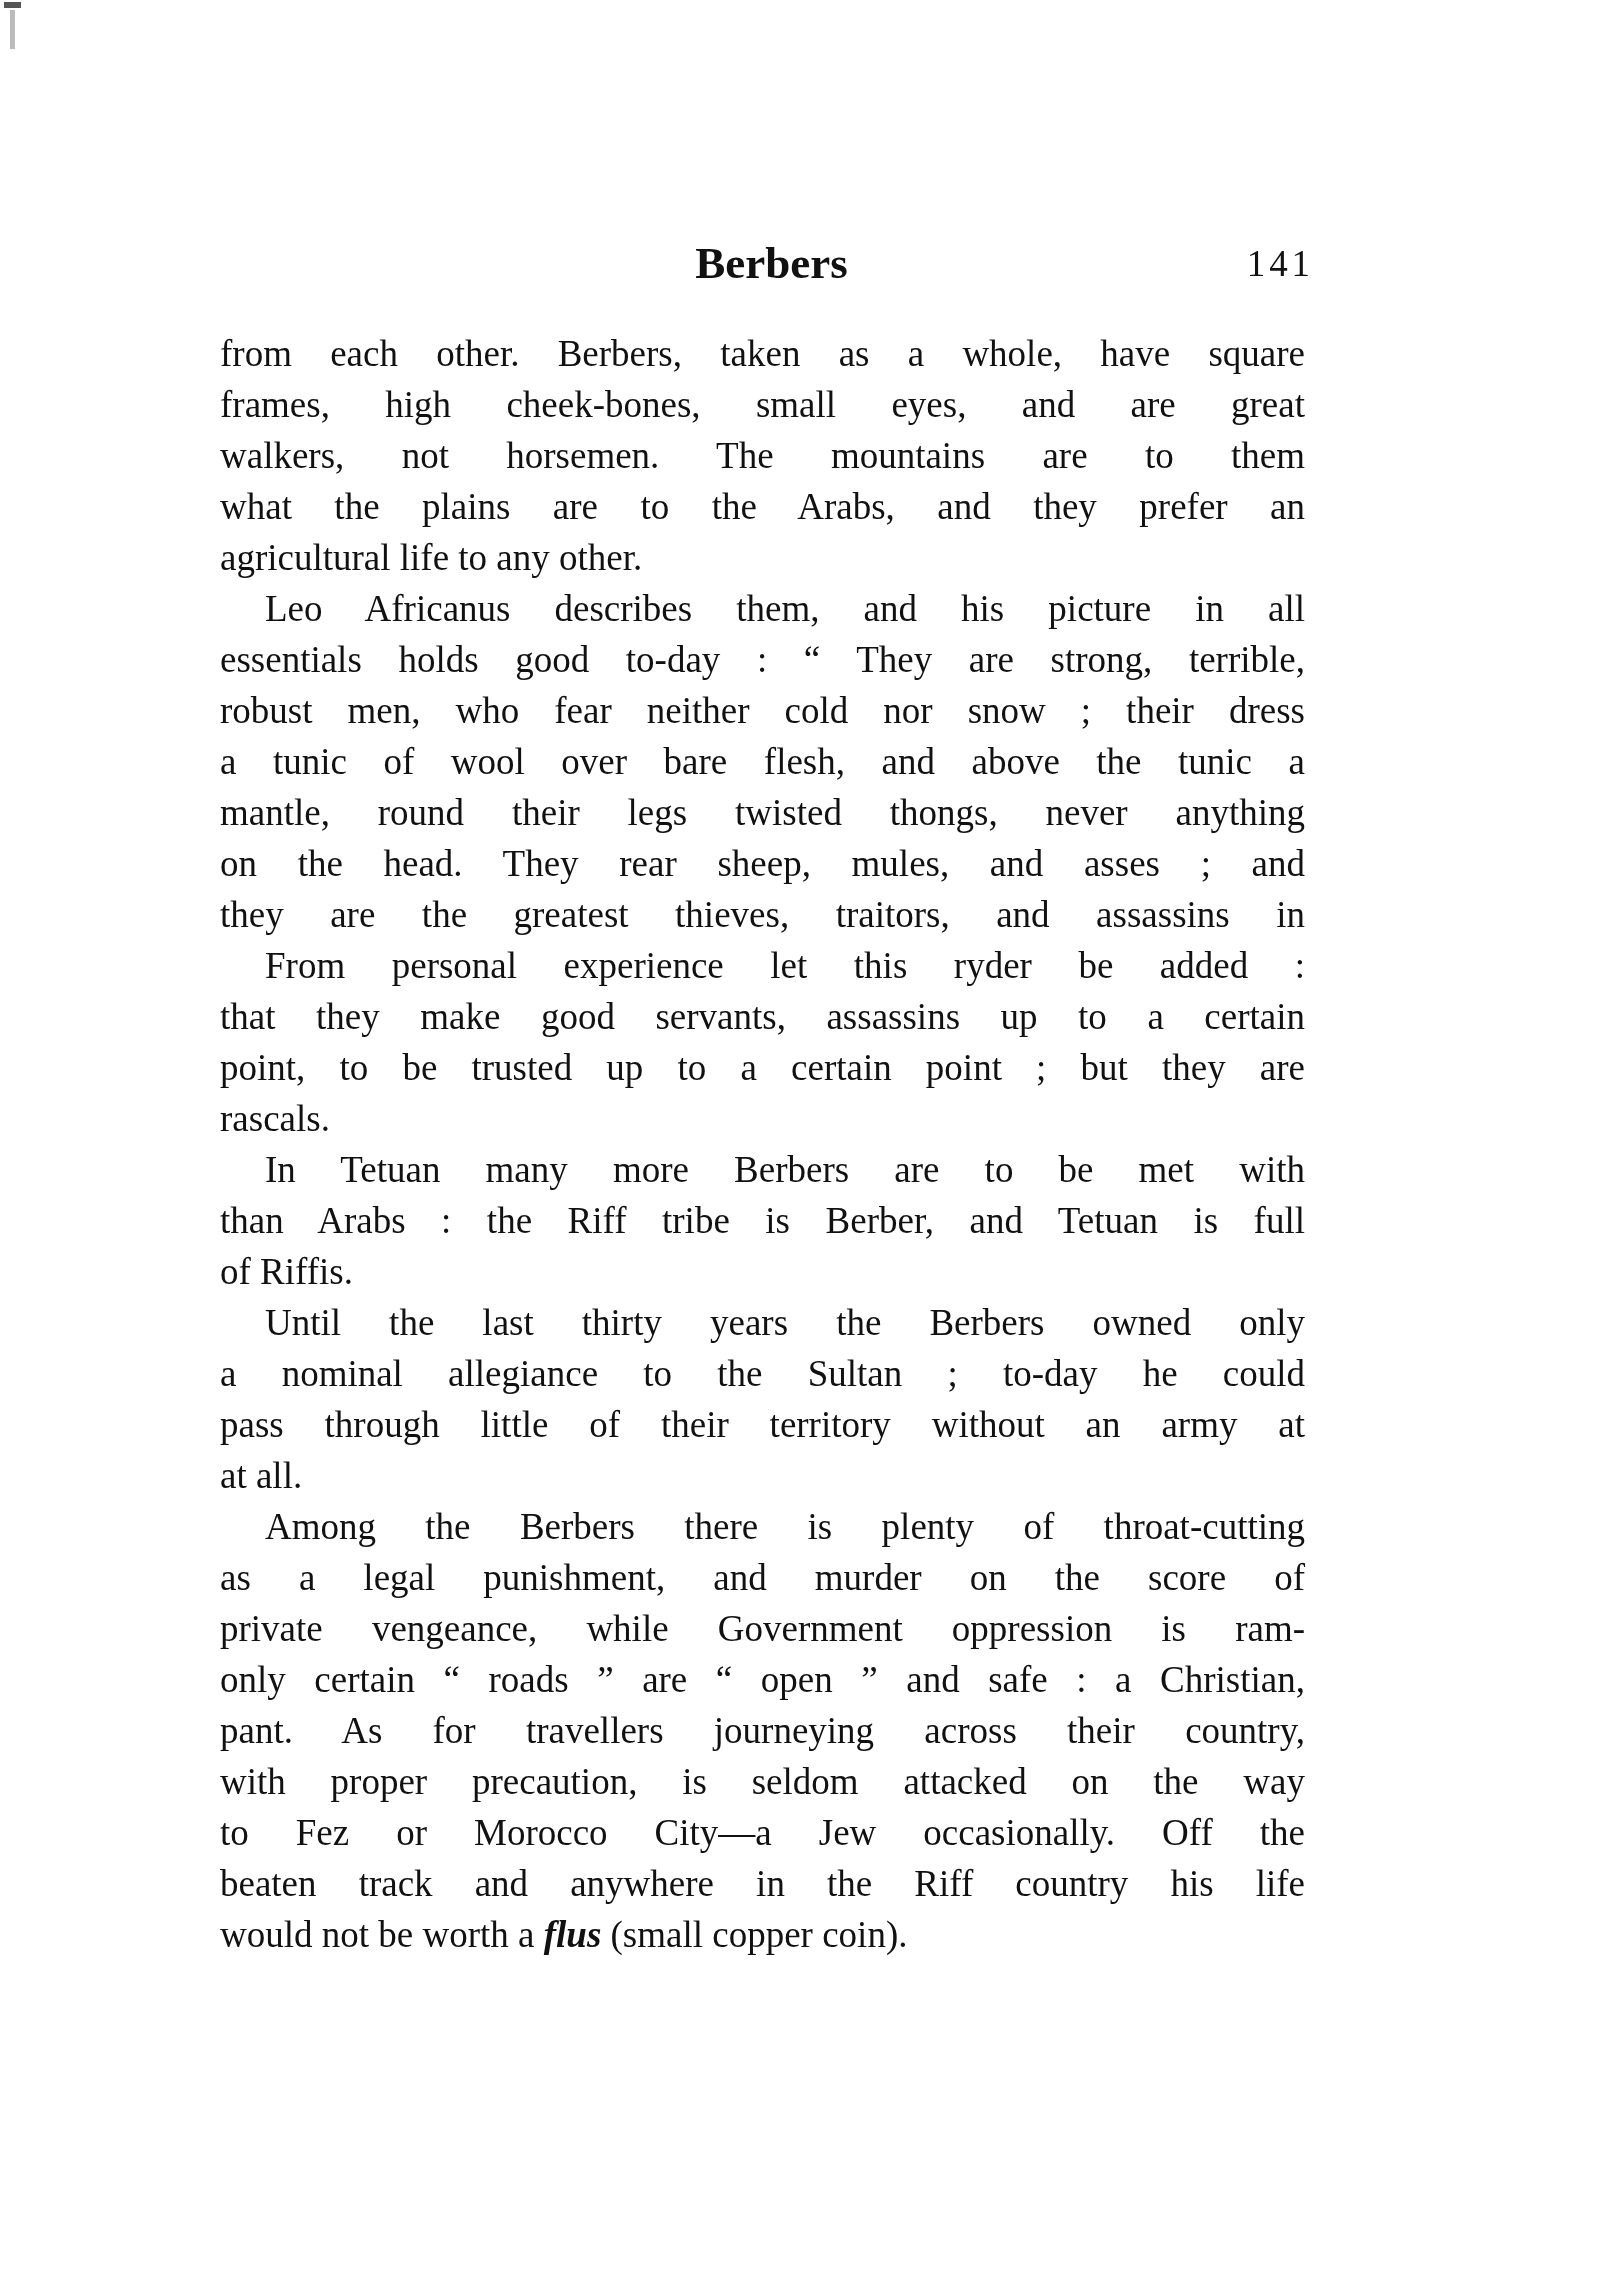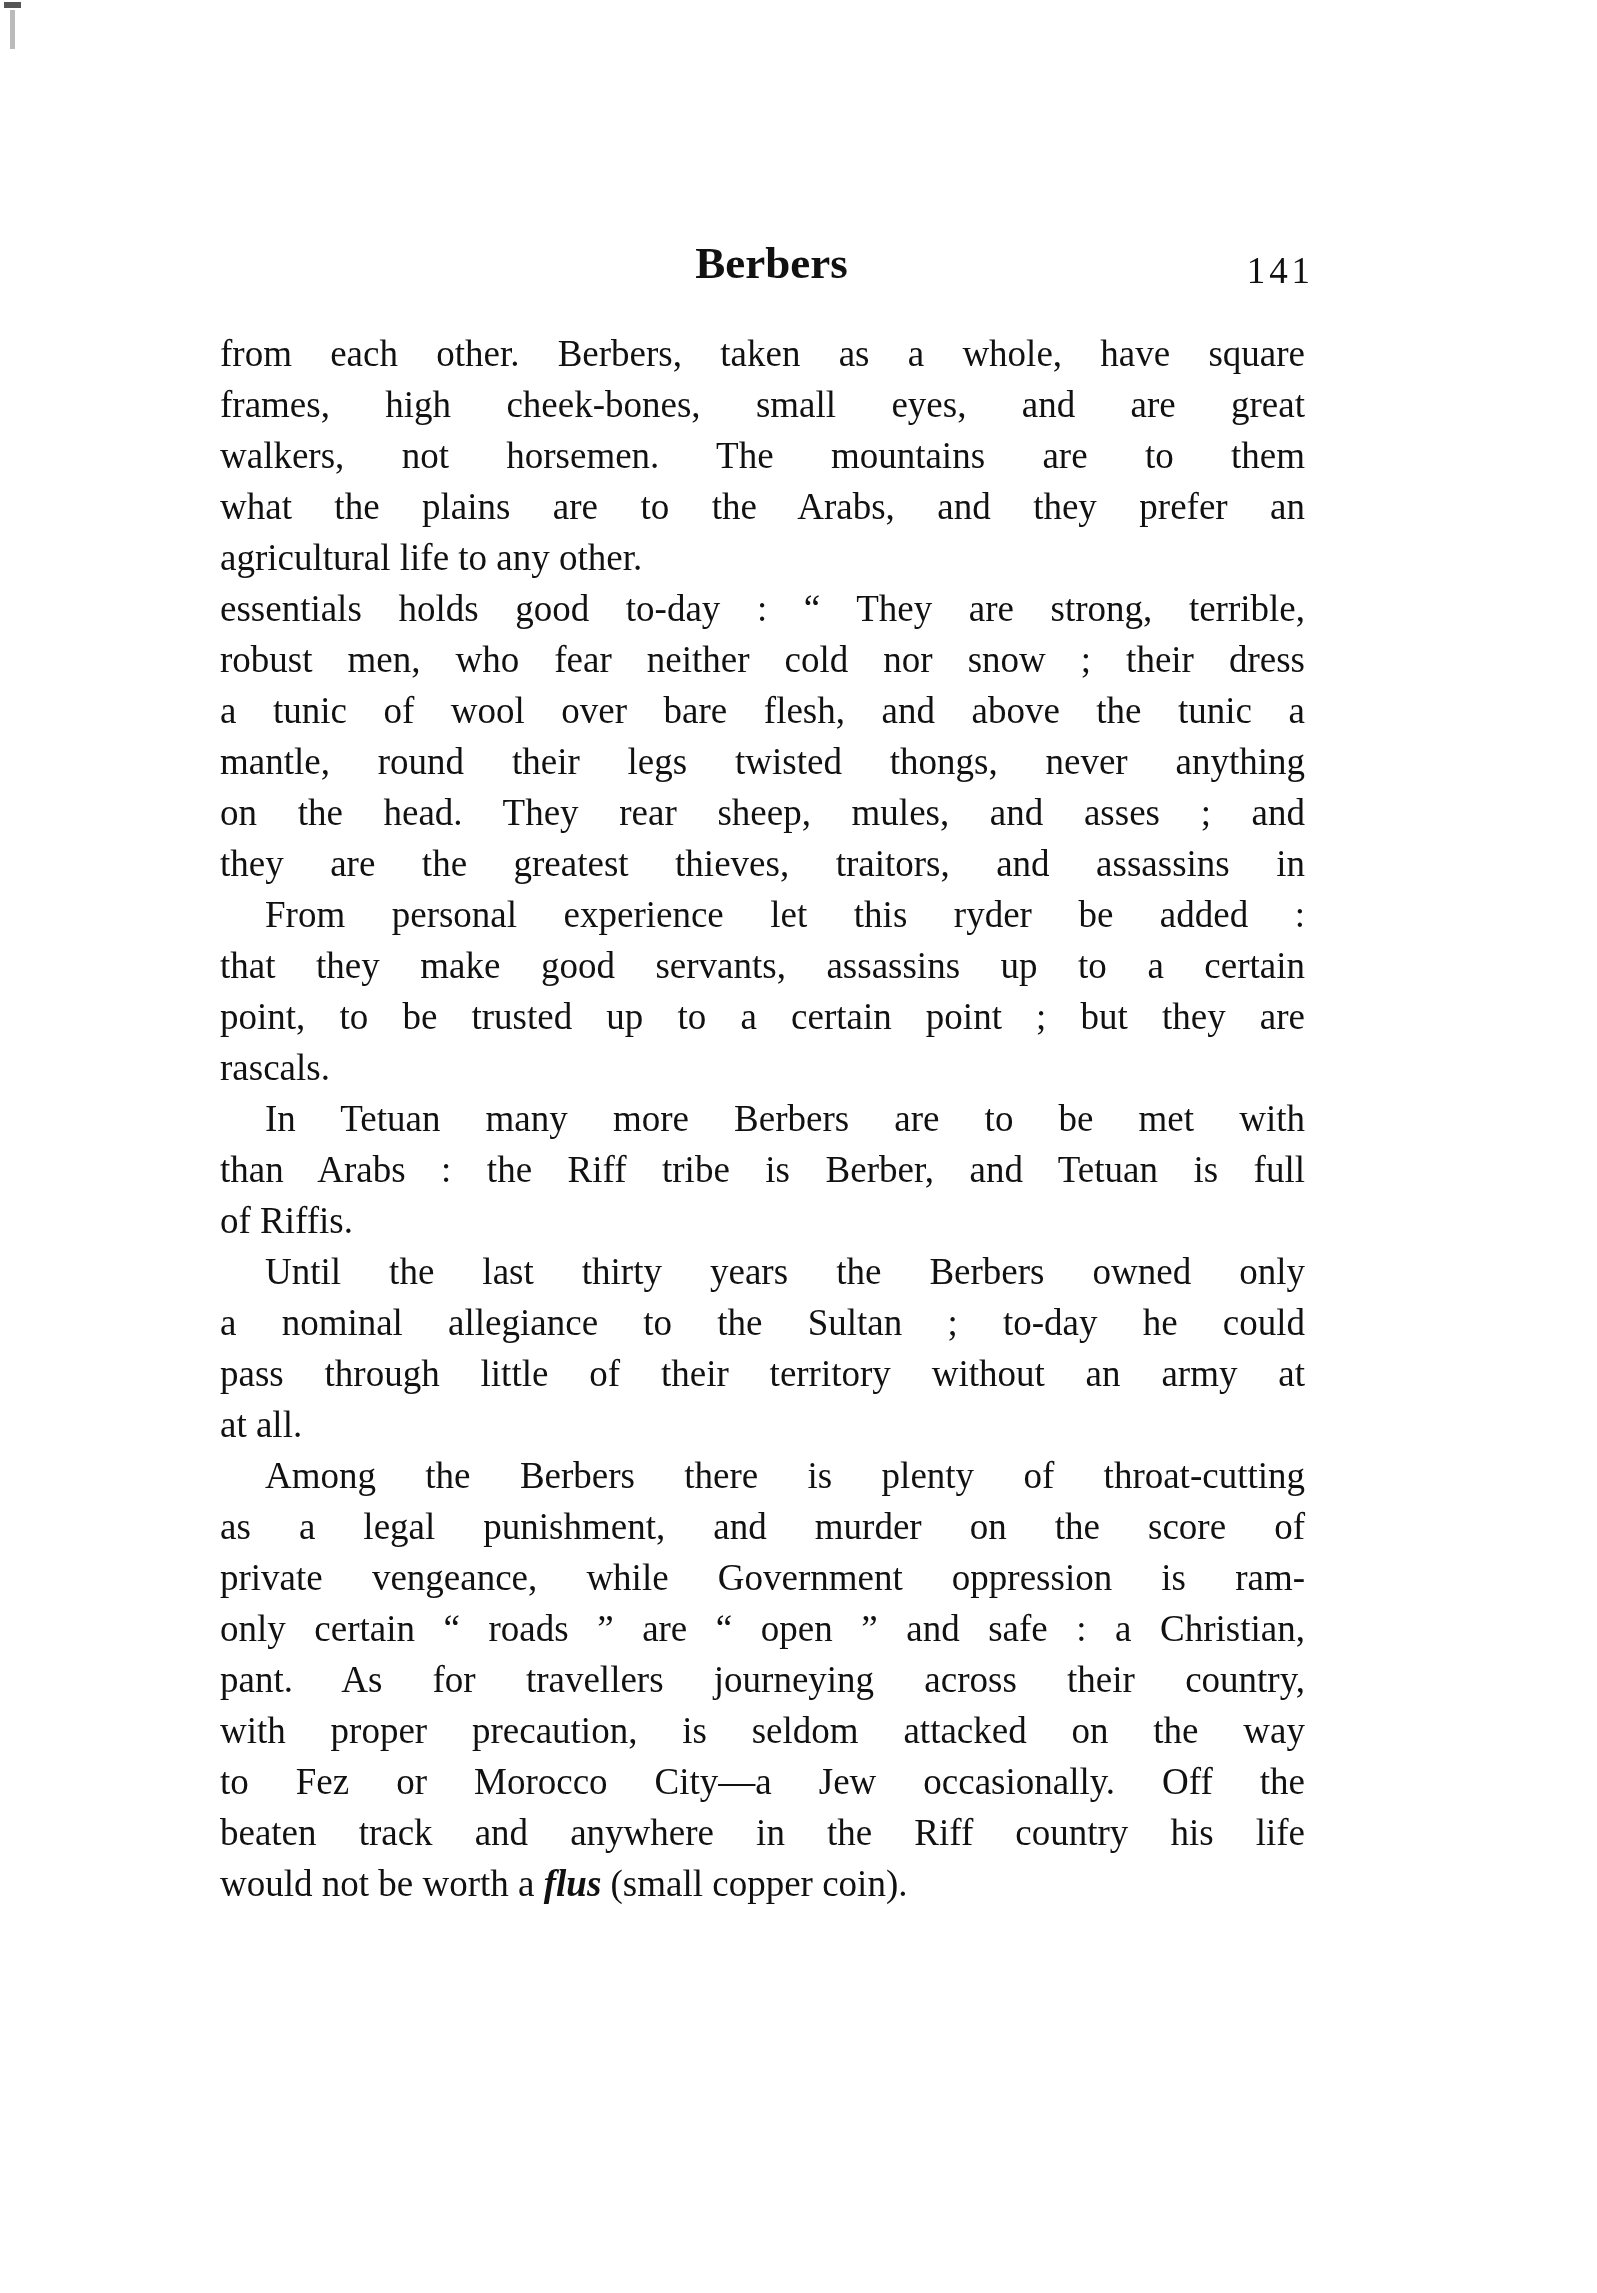--- a/index.html
+++ b/index.html
@@ -1,20 +1,20 @@
 <!DOCTYPE html>
 <html><head>
 <meta charset="utf-8">
 <style>
   html, body { margin: 0; padding: 0; background: #ffffff; }
   body { width: 1597px; height: 2294px; position: relative; overflow: hidden; }
   .page { position: absolute; left: 0; top: 0; width: 1597px; height: 2294px; background: #fff; color: #111; font-family: "Liberation Serif", "DejaVu Serif", serif; }
   .running-head { position: absolute; top: 237px; left: 229px; width: 1085px; height: 58px; }
   .running-title { position: absolute; left: 0; right: 0; text-align: center; font-size: 45px; font-weight: bold; letter-spacing: 0px; }
-  .page-number { position: absolute; right: 0; top: 12px; font-size: 37px; letter-spacing: 3.9px; }
+  .page-number { position: absolute; right: 0; top: 5px; font-size: 37px; letter-spacing: 3.9px; }
   .body-text { position: absolute; top: 328px; left: 220px; width: 1085px; font-size: 37px; line-height: 51px; }
   .para { margin: 0; text-align: justify; text-align-last: left; }
   .para .line { display: block; text-align: justify; text-align-last: justify; white-space: nowrap; }
   .para .line.last { text-align-last: left; }
   .para .line.first { text-indent: 45px; }
   em { font-style: italic; font-weight: bold; }
   .speck { position: absolute; background: #555; }
 </style>
 </head>
 <body>
@@ -30,20 +30,21 @@
 
   <div class="body-text" id="body-text">
       <p class="para">
         <span class="line">from each other.  Berbers, taken as a whole, have square</span>
         <span class="line">frames, high cheek-bones, small eyes, and are great</span>
         <span class="line">walkers, not horsemen.  The mountains are to them</span>
         <span class="line">what the plains are to the Arabs, and they prefer an</span>
         <span class="line last">agricultural life to any other.</span>
       </p>
       <p class="para">
+        <span class="line first">Leo Africanus describes them, and his picture in all</span>
         <span class="line">essentials holds good to-day : “ They are strong, terrible,</span>
         <span class="line">robust men, who fear neither cold nor snow ; their dress</span>
         <span class="line">a tunic of wool over bare flesh, and above the tunic a</span>
         <span class="line">mantle, round their legs twisted thongs, never anything</span>
         <span class="line">on the head.  They rear sheep, mules, and asses ; and</span>
         <span class="line">they are the greatest thieves, traitors, and assassins in</span>
       </p>
       <p class="para">
         <span class="line first">From personal experience let this ryder be added :</span>
         <span class="line">that they make good servants, assassins up to a certain</span>

